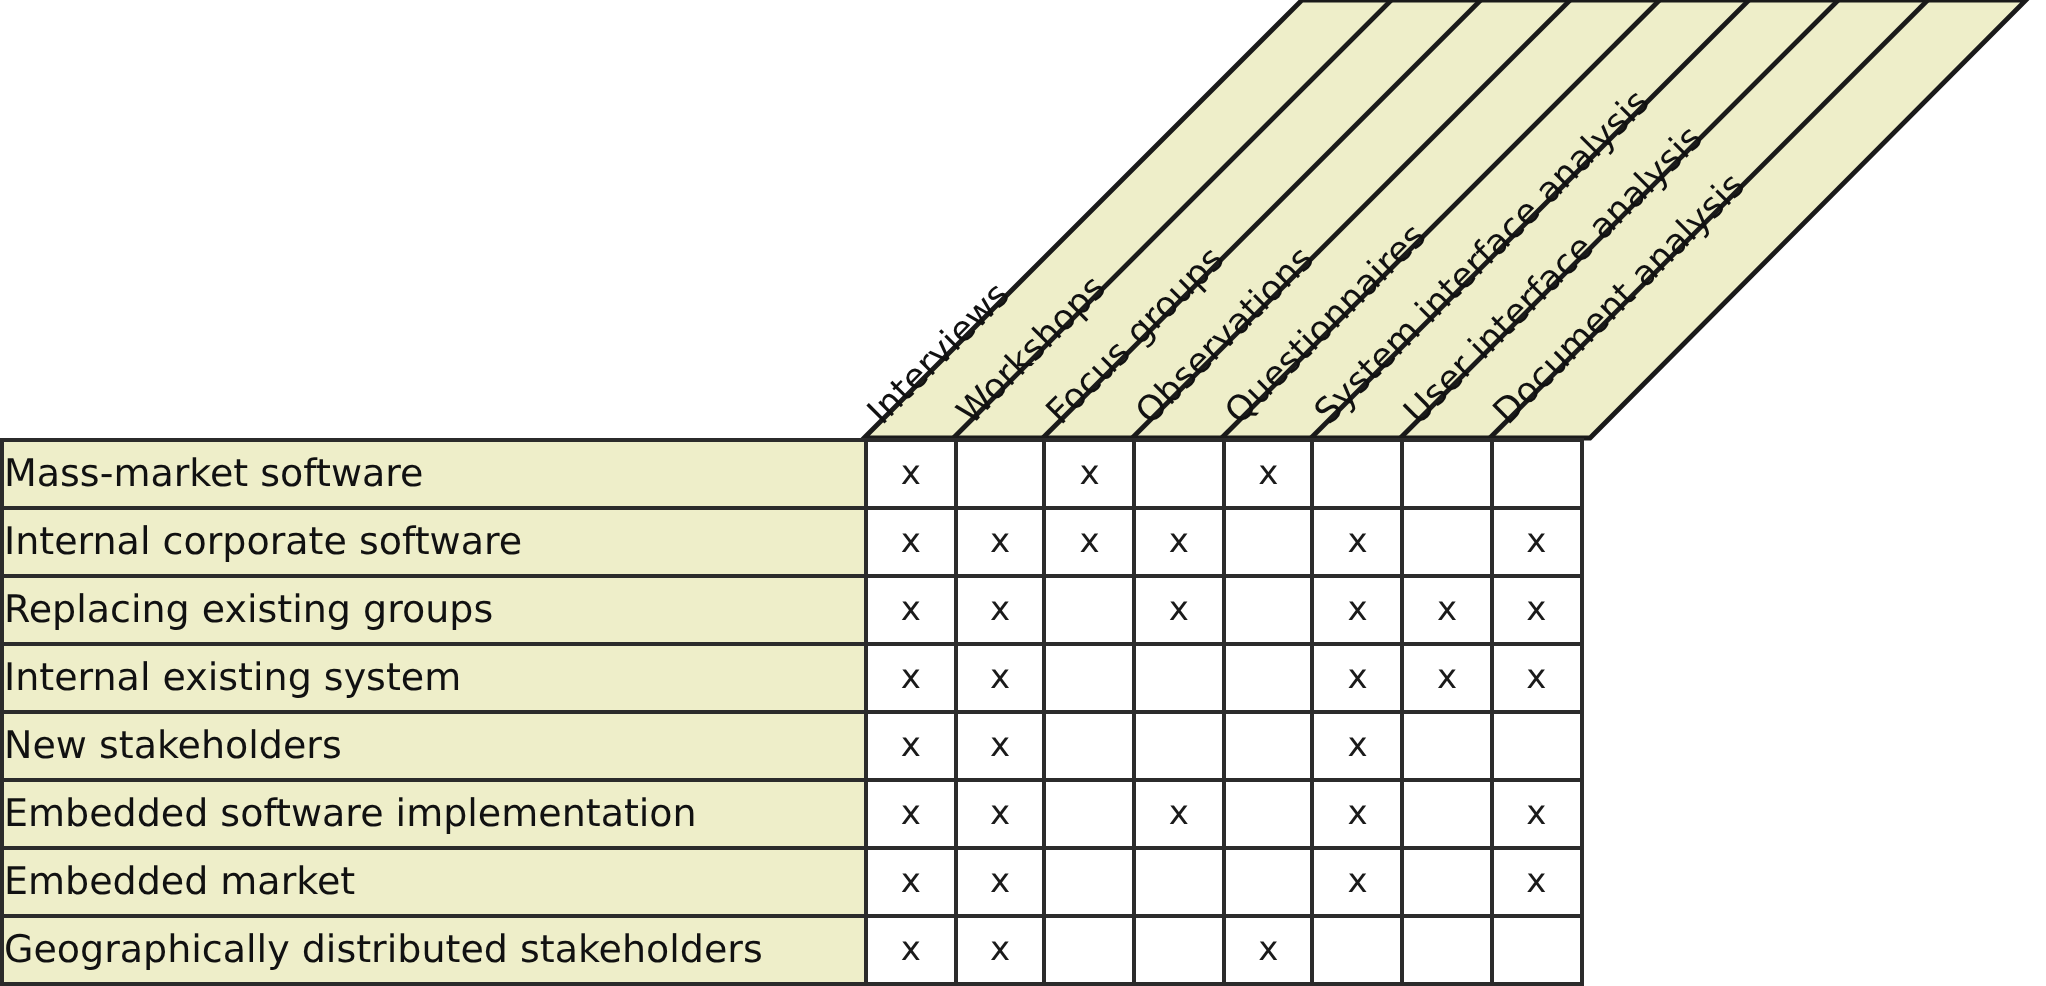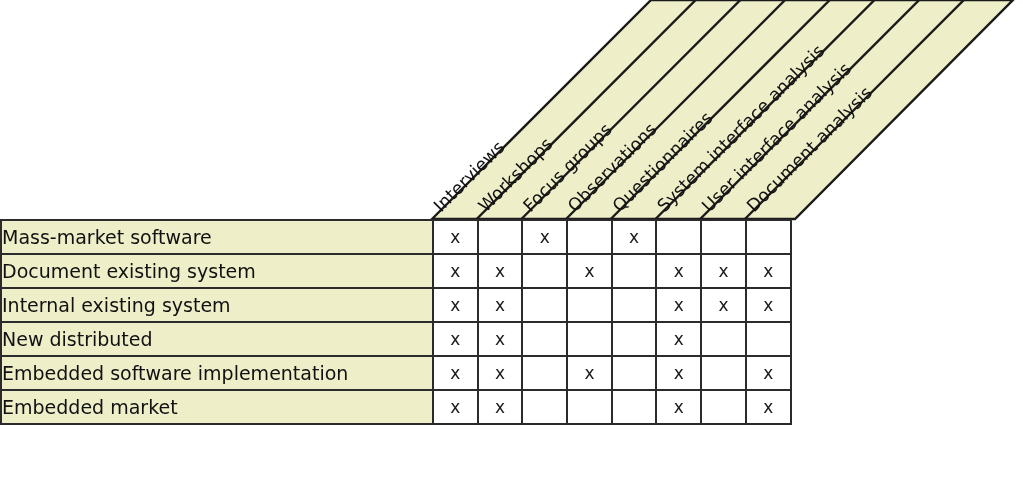--- a/index.html
+++ b/index.html
@@ -116,21 +116,32 @@
         <td class="mark-cell">x</td>
         <td class="mark-cell"></td>
         <td class="mark-cell">x</td>
         <td class="mark-cell"></td>
         <td class="mark-cell">x</td>
         <td class="mark-cell"></td>
         <td class="mark-cell"></td>
         <td class="mark-cell"></td>
       </tr>
       <tr>
-        <td class="row-label">Document existing system</td>
+        <td class="row-label">Internal corporate software</td>
+        <td class="mark-cell">x</td>
+        <td class="mark-cell">x</td>
+        <td class="mark-cell">x</td>
+        <td class="mark-cell">x</td>
+        <td class="mark-cell"></td>
+        <td class="mark-cell">x</td>
+        <td class="mark-cell"></td>
+        <td class="mark-cell">x</td>
+      </tr>
+      <tr>
+        <td class="row-label">Replacing existing groups</td>
         <td class="mark-cell">x</td>
         <td class="mark-cell">x</td>
         <td class="mark-cell"></td>
         <td class="mark-cell">x</td>
         <td class="mark-cell"></td>
         <td class="mark-cell">x</td>
         <td class="mark-cell">x</td>
         <td class="mark-cell">x</td>
       </tr>
       <tr>
@@ -138,21 +149,21 @@
         <td class="mark-cell">x</td>
         <td class="mark-cell">x</td>
         <td class="mark-cell"></td>
         <td class="mark-cell"></td>
         <td class="mark-cell"></td>
         <td class="mark-cell">x</td>
         <td class="mark-cell">x</td>
         <td class="mark-cell">x</td>
       </tr>
       <tr>
-        <td class="row-label">New distributed</td>
+        <td class="row-label">New stakeholders</td>
         <td class="mark-cell">x</td>
         <td class="mark-cell">x</td>
         <td class="mark-cell"></td>
         <td class="mark-cell"></td>
         <td class="mark-cell"></td>
         <td class="mark-cell">x</td>
         <td class="mark-cell"></td>
         <td class="mark-cell"></td>
       </tr>
       <tr>
@@ -169,15 +180,26 @@
       <tr>
         <td class="row-label">Embedded market</td>
         <td class="mark-cell">x</td>
         <td class="mark-cell">x</td>
         <td class="mark-cell"></td>
         <td class="mark-cell"></td>
         <td class="mark-cell"></td>
         <td class="mark-cell">x</td>
         <td class="mark-cell"></td>
         <td class="mark-cell">x</td>
+      </tr>
+      <tr>
+        <td class="row-label">Geographically distributed stakeholders</td>
+        <td class="mark-cell">x</td>
+        <td class="mark-cell">x</td>
+        <td class="mark-cell"></td>
+        <td class="mark-cell"></td>
+        <td class="mark-cell">x</td>
+        <td class="mark-cell"></td>
+        <td class="mark-cell"></td>
+        <td class="mark-cell"></td>
       </tr>
     </tbody>
 </table>
 
 </body></html>

